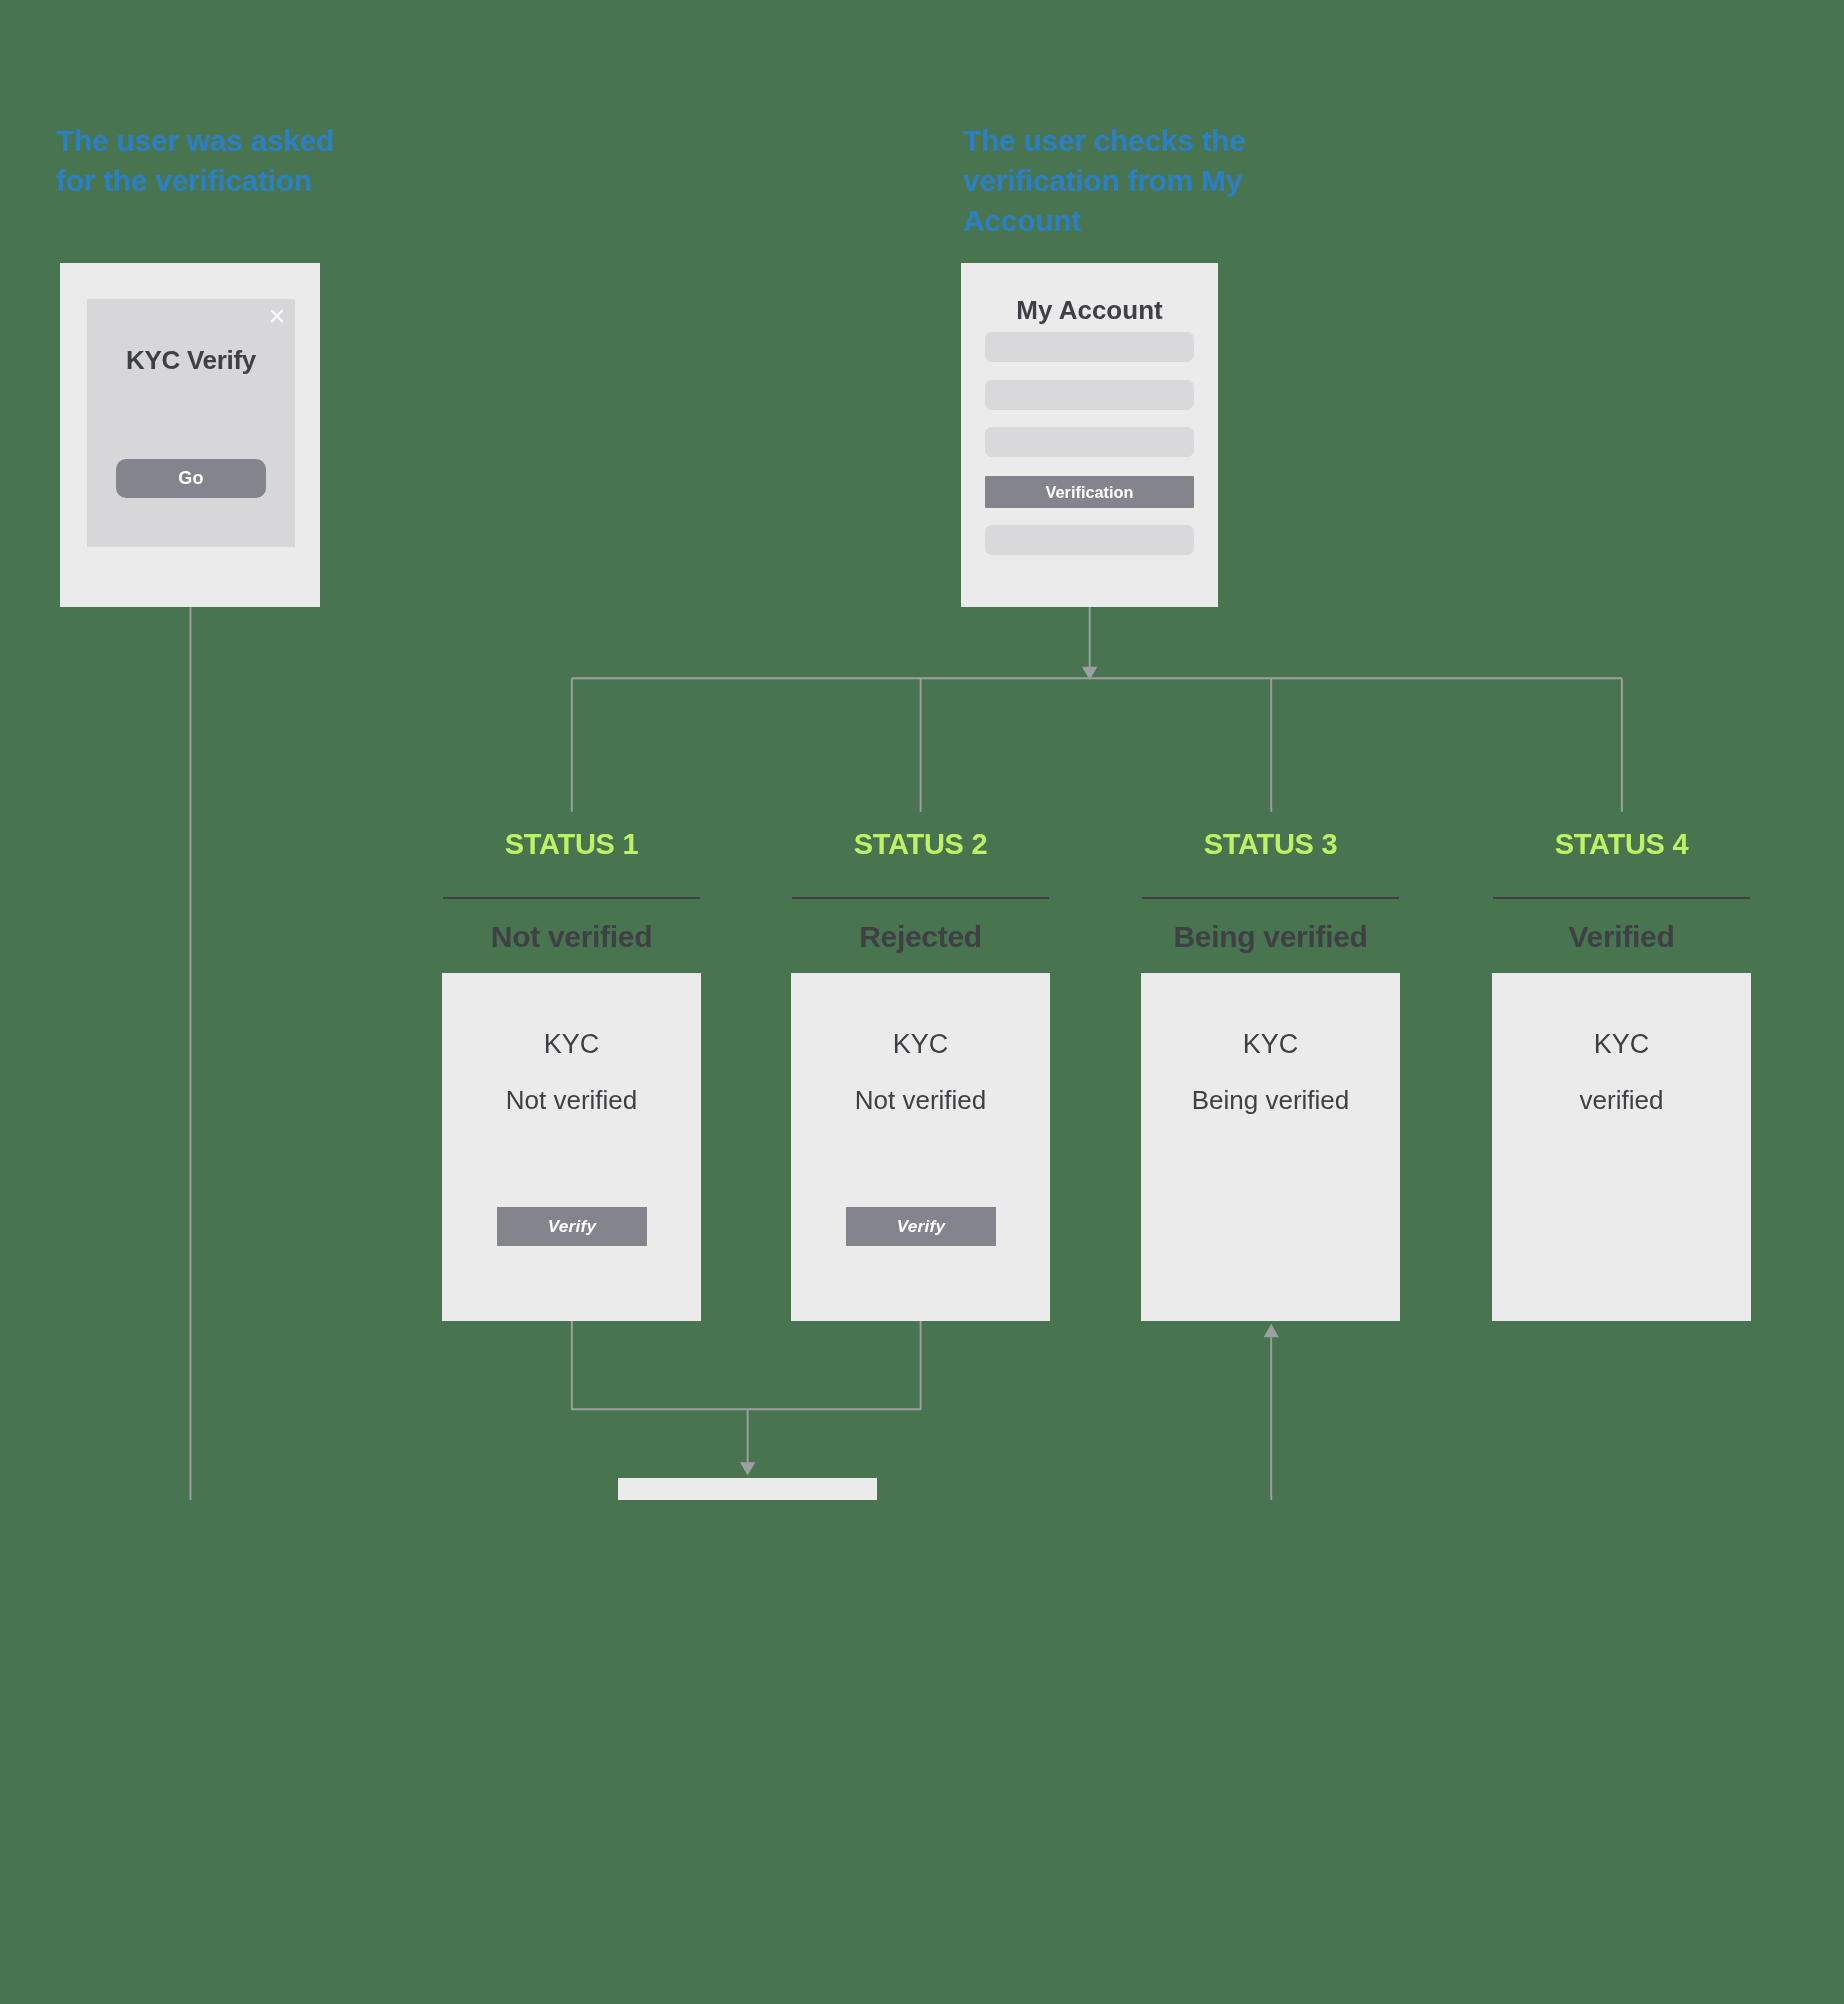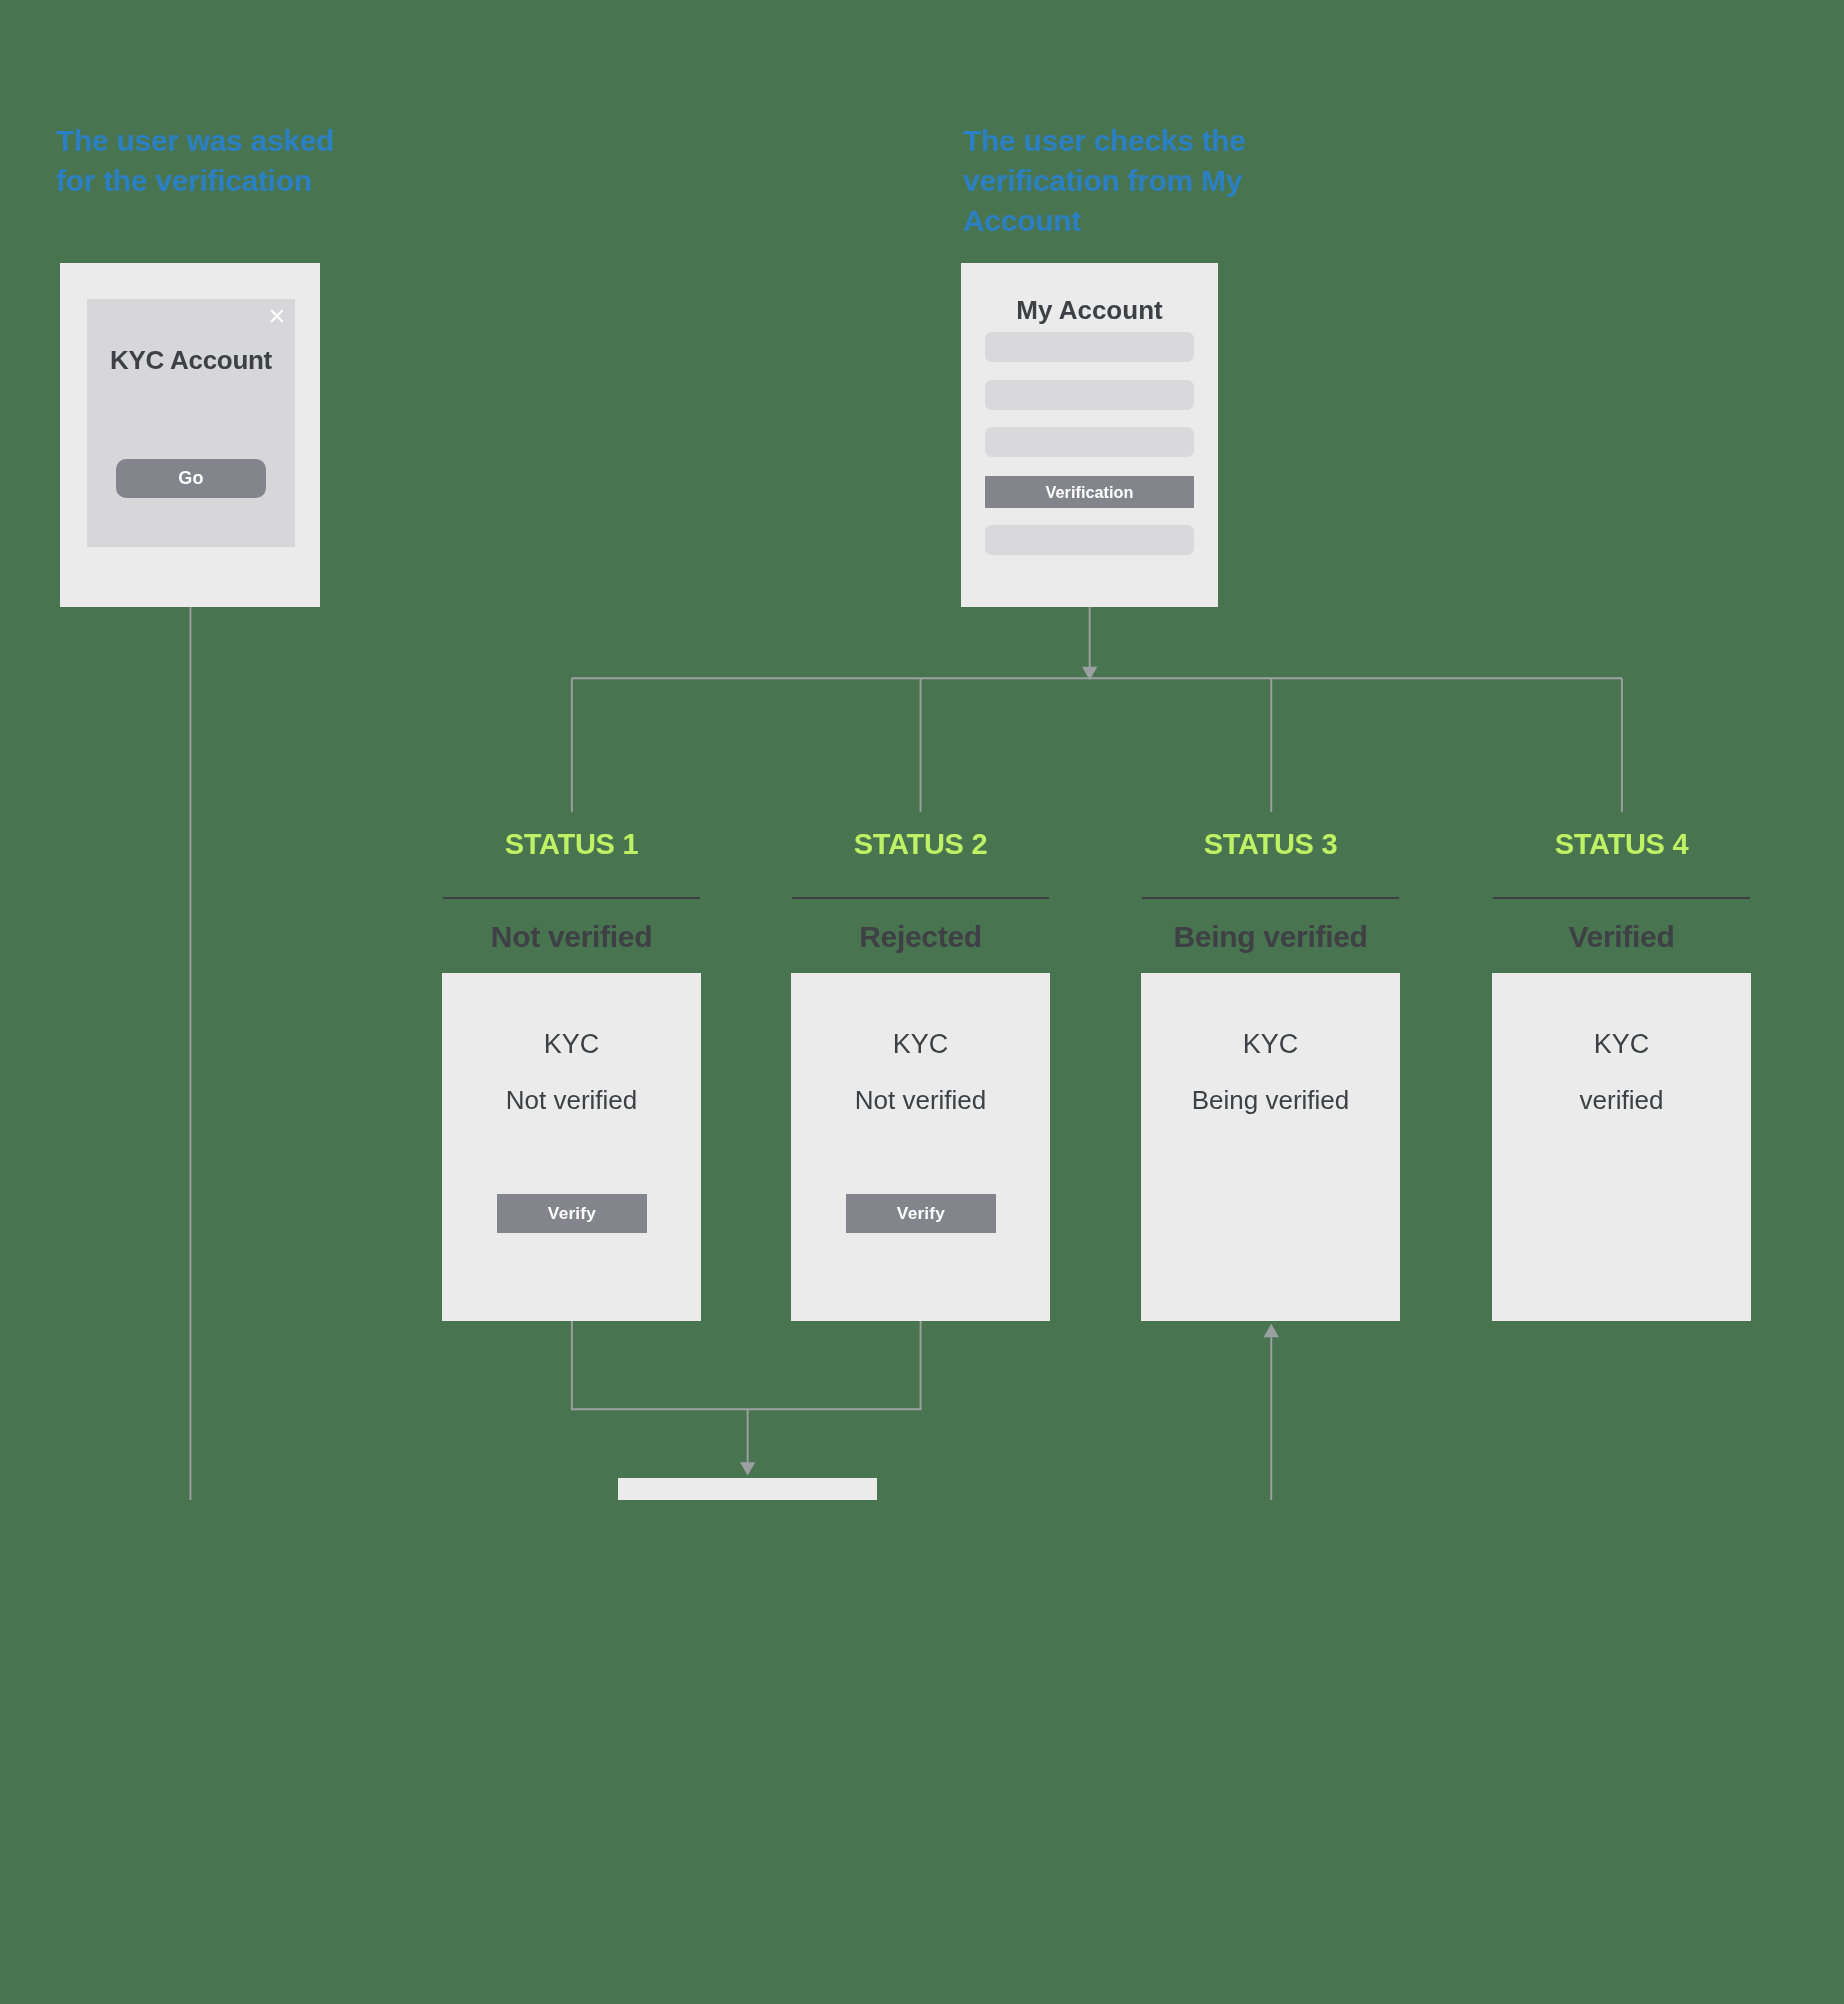--- a/index.html
+++ b/index.html
@@ -56,21 +56,21 @@
     position:absolute;width:269px;text-align:center;top:920px;
     font-size:30px;font-weight:bold;color:#3F4045;letter-spacing:-0.3px;
   }
   .kyc-card{top:973px;width:259px;height:348px;}
   .kyc-card-title{
     text-align:center;margin:0;padding-top:56px;font-size:27px;font-weight:normal;color:#3F4045;
   }
   .kyc-card-status{
     text-align:center;margin:0;padding-top:25px;font-size:26px;font-weight:normal;color:#3F4045;
   }
-  .verify-btn{left:55px;top:221px;width:150px;height:39px;font-size:17.3px;line-height:39px;}
+  .verify-btn{left:55px;top:234px;width:150px;height:39px;font-size:17.3px;line-height:39px;font-style:italic;}
   
   .process-box{
     left:618px;top:1478px;width:259px;height:348px;
     display:flex;align-items:center;justify-content:center;
   }
   .process-label{font-size:27px;font-weight:normal;color:#3F4045;}
   
   #lines{position:absolute;left:0;top:0;width:1845px;height:2004px;pointer-events:none;}
 </style>
 </head>
@@ -103,21 +103,21 @@
       <polygon points="1315,1392 1331,1392 1323,1378"></polygon>
     </g>
   </svg>
 
   <div class="annotation" style="left:56px;top:121px;width:288px;">The user was asked for the verification</div>
   <div class="annotation" style="left:963px;top:121px;width:298px;">The user checks the verification from My Account</div>
 
   <div class="card" style="left:60px;top:263px;width:260px;height:344px;">
     <div class="modal">
       <div class="close-x">×</div>
-      <p class="modal-title">KYC Account</p>
+      <p class="modal-title">KYC Verify</p>
       <div class="btn go-btn">Go</div>
     </div>
   </div>
 
   <div class="card" style="left:961px;top:263px;width:257px;height:344px;">
     <p class="ma-title">My Account</p>
     <div class="bar" style="top:69px;"></div>
     <div class="bar" style="top:117px;"></div>
     <div class="bar" style="top:164px;"></div>
     <div class="verification-btn" style="top:213px;">Verification</div>

